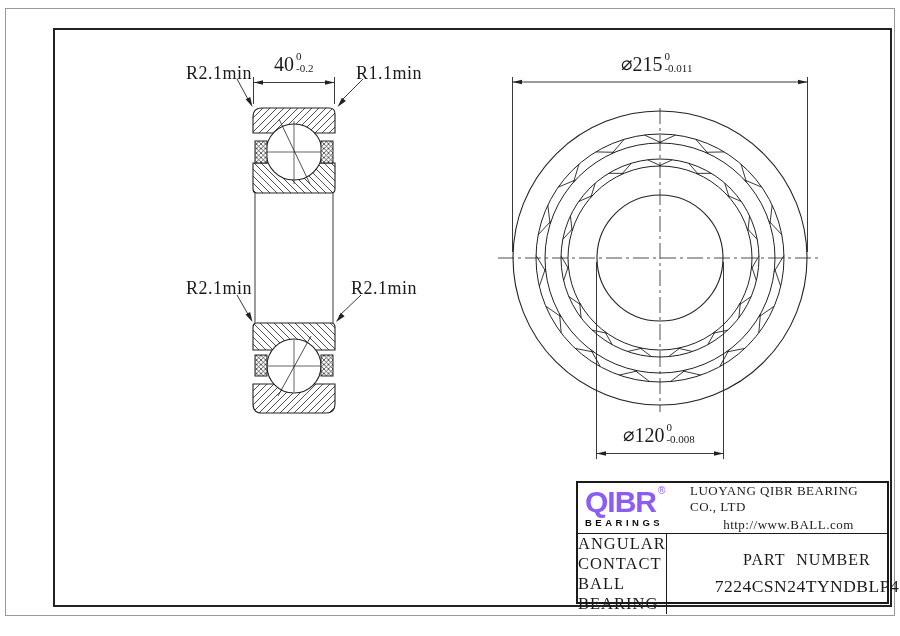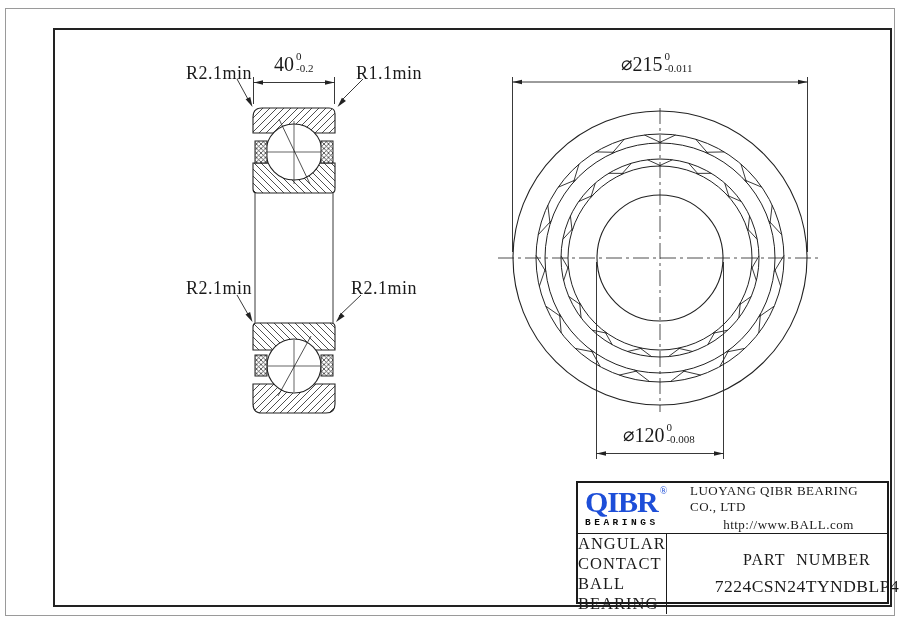--- a/index.html
+++ b/index.html
@@ -16,24 +16,24 @@
   .dim{display:flex;align-items:center;white-space:nowrap;}
   .dim .sym{font-size:19px;font-family:"DejaVu Sans",sans-serif;line-height:1;}
   .dim .val{font-size:20px;line-height:1;}
   .dim .tol{display:flex;flex-direction:column;font-size:11px;line-height:1.05;
             margin-left:2px;margin-top:-2px;}
   
   .title-block{left:576px;top:481px;width:313px;height:123px;border:2px solid #1a1a1a;
                box-sizing:border-box;display:flex;flex-direction:column;background:#fff;}
   .tb-top{height:50px;border-bottom:1.5px solid #1a1a1a;display:flex;align-items:center;}
   .tb-logo{width:105px;padding-left:7px;display:flex;flex-direction:column;align-items:flex-start;}
-  .tb-brand{font-family:Liberation Serif, serif;font-weight:700;
-            font-size:30px;line-height:.95;letter-spacing:-1px;color:#1d4ed8;display:flex;}
+  .tb-brand{font-family:Liberation Sans, sans-serif;font-weight:700;
+            font-size:30px;line-height:.95;letter-spacing:-1px;color:#8b5cf6;display:flex;}
   .tb-reg{font-size:10px;font-weight:400;margin-top:-2px;margin-left:2px;}
-  .tb-brandsub{font-family:Liberation Mono, monospace;font-weight:700;
+  .tb-brandsub{font-family:Liberation Sans, sans-serif;font-weight:700;
                font-size:9.5px;letter-spacing:3.5px;color:#0a0a0a;margin-top:1px;}
   .tb-company{flex:1;display:flex;flex-direction:column;align-items:center;
               justify-content:center;gap:2px;}
   .tb-company .l1{font-size:13px;letter-spacing:.5px;}
   .tb-company .l2{font-size:13px;letter-spacing:.5px;}
   .tb-bottom{flex:1;display:flex;}
   .tb-cell1{width:162px;border-right:1.5px solid #1a1a1a;display:flex;flex-direction:column;
             align-items:center;justify-content:center;}
   .tb-cell1 div{font-size:16.5px;letter-spacing:1px;}
   .tb-cell2{flex:1;display:flex;flex-direction:column;align-items:center;

